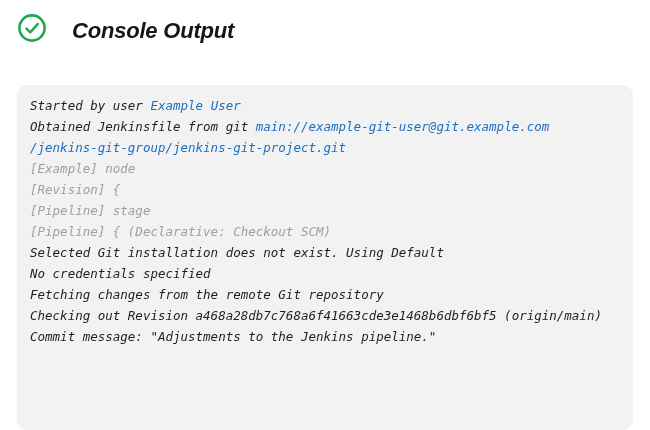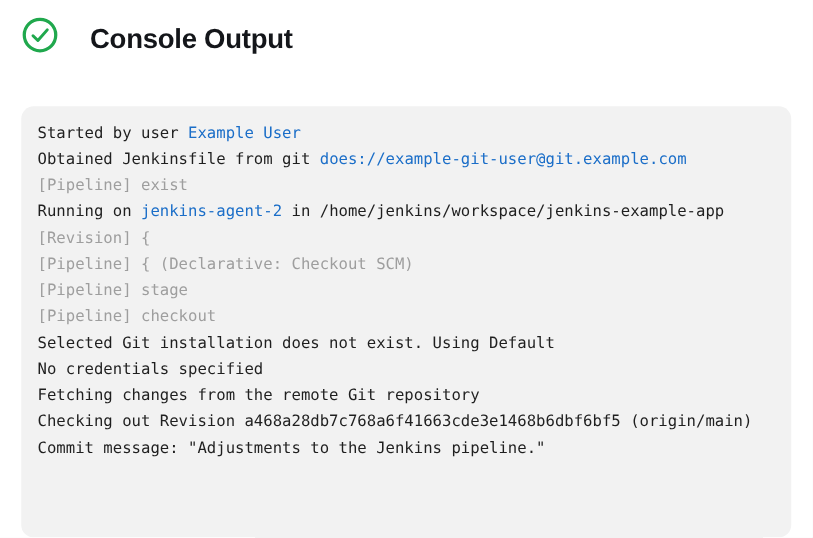--- a/index.html
+++ b/index.html
@@ -8,20 +8,21 @@
     font-family: "Liberation Sans", sans-serif;
     width: 650px;
     height: 430px;
   }
   .screen {
     position: relative;
     width: 650px;
     height: 430px;
     background: #ffffff;
     overflow: hidden;
+    font-style: italic;
   }
   .status-icon {
     position: absolute;
     left: 17px;
     top: 13px;
     width: 30px;
     height: 30px;
   }
   .page-title {
     position: absolute;
@@ -64,27 +65,26 @@
     <svg width="30" height="30" viewBox="0 0 30 30" fill="none" xmlns="http://www.w3.org/2000/svg">
       <circle cx="15" cy="15" r="12.6" fill="#ffffff" stroke="#20A84D" stroke-width="2.6"></circle>
       <path d="M9.4 15.6 L13.3 19.4 L20.8 10.9" stroke="#20A84D" stroke-width="2.4" fill="none" stroke-linecap="round" stroke-linejoin="round"></path>
     </svg>
   </span>
 
   <h1 class="page-title">Console Output</h1>
 
   <div class="console-box">
       <div class="log-line"><span class="seg-plain">Started by user </span><a class="seg-link">Example User</a></div>
-      <div class="log-line"><span class="seg-plain">Obtained Jenkinsfile from git </span><a class="seg-link">does://example-git-user@git.example.com</a></div>
-      <div class="log-line"><span class="seg-muted">[Pipeline] exist</span></div>
-      <div class="log-line"><span class="seg-plain">Running on </span><a class="seg-link">jenkins-agent-2</a><span class="seg-plain"> in /home/jenkins/workspace/jenkins-example-app</span></div>
+      <div class="log-line"><span class="seg-plain">Obtained Jenkinsfile from git </span><a class="seg-link">main://example-git-user@git.example.com</a></div>
+      <div class="log-line"><a class="seg-link">/jenkins-git-group/jenkins-git-project.git</a></div>
+      <div class="log-line"><span class="seg-muted">[Example] node</span></div>
       <div class="log-line"><span class="seg-muted">[Revision] {</span></div>
+      <div class="log-line"><span class="seg-muted">[Pipeline] stage</span></div>
       <div class="log-line"><span class="seg-muted">[Pipeline] { (Declarative: Checkout SCM)</span></div>
-      <div class="log-line"><span class="seg-muted">[Pipeline] stage</span></div>
-      <div class="log-line"><span class="seg-muted">[Pipeline] checkout</span></div>
       <div class="log-line"><span class="seg-plain">Selected Git installation does not exist. Using Default</span></div>
       <div class="log-line"><span class="seg-plain">No credentials specified</span></div>
       <div class="log-line"><span class="seg-plain">Fetching changes from the remote Git repository</span></div>
       <div class="log-line"><span class="seg-plain">Checking out Revision a468a28db7c768a6f41663cde3e1468b6dbf6bf5 (origin/main)</span></div>
       <div class="log-line"><span class="seg-plain">Commit message: "Adjustments to the Jenkins pipeline."</span></div>
     </div>
 
 </div>
 
 </body></html>

